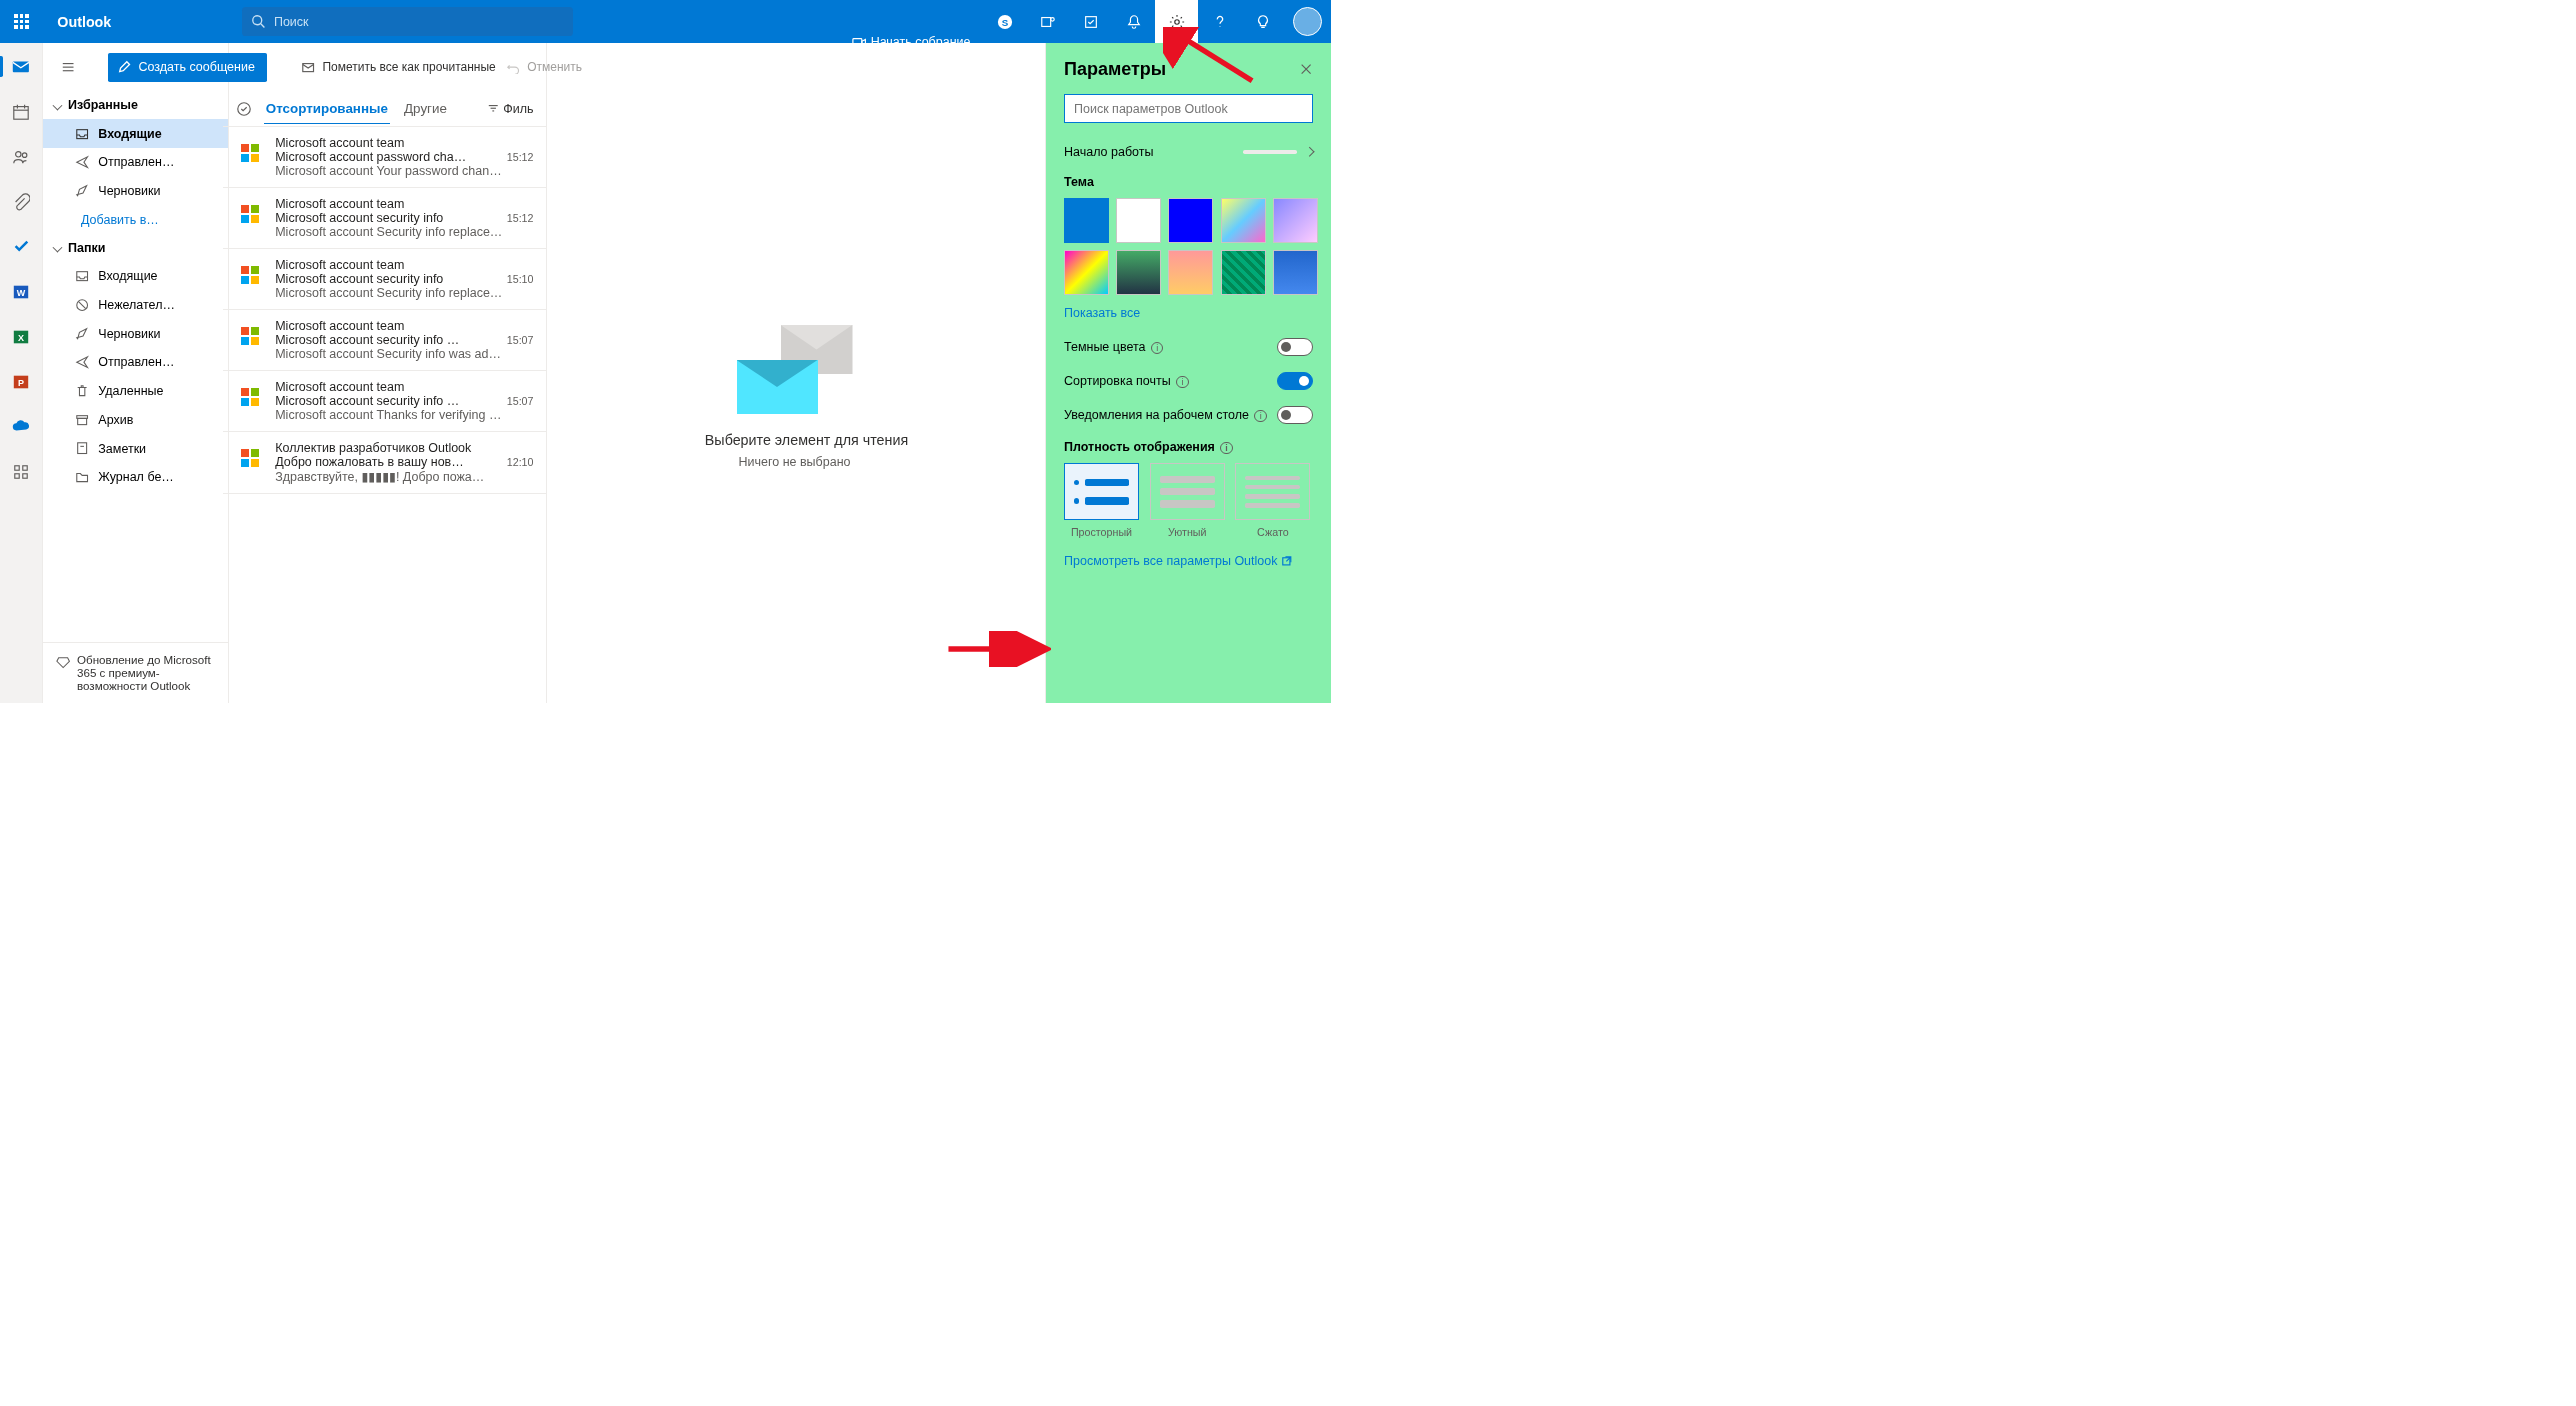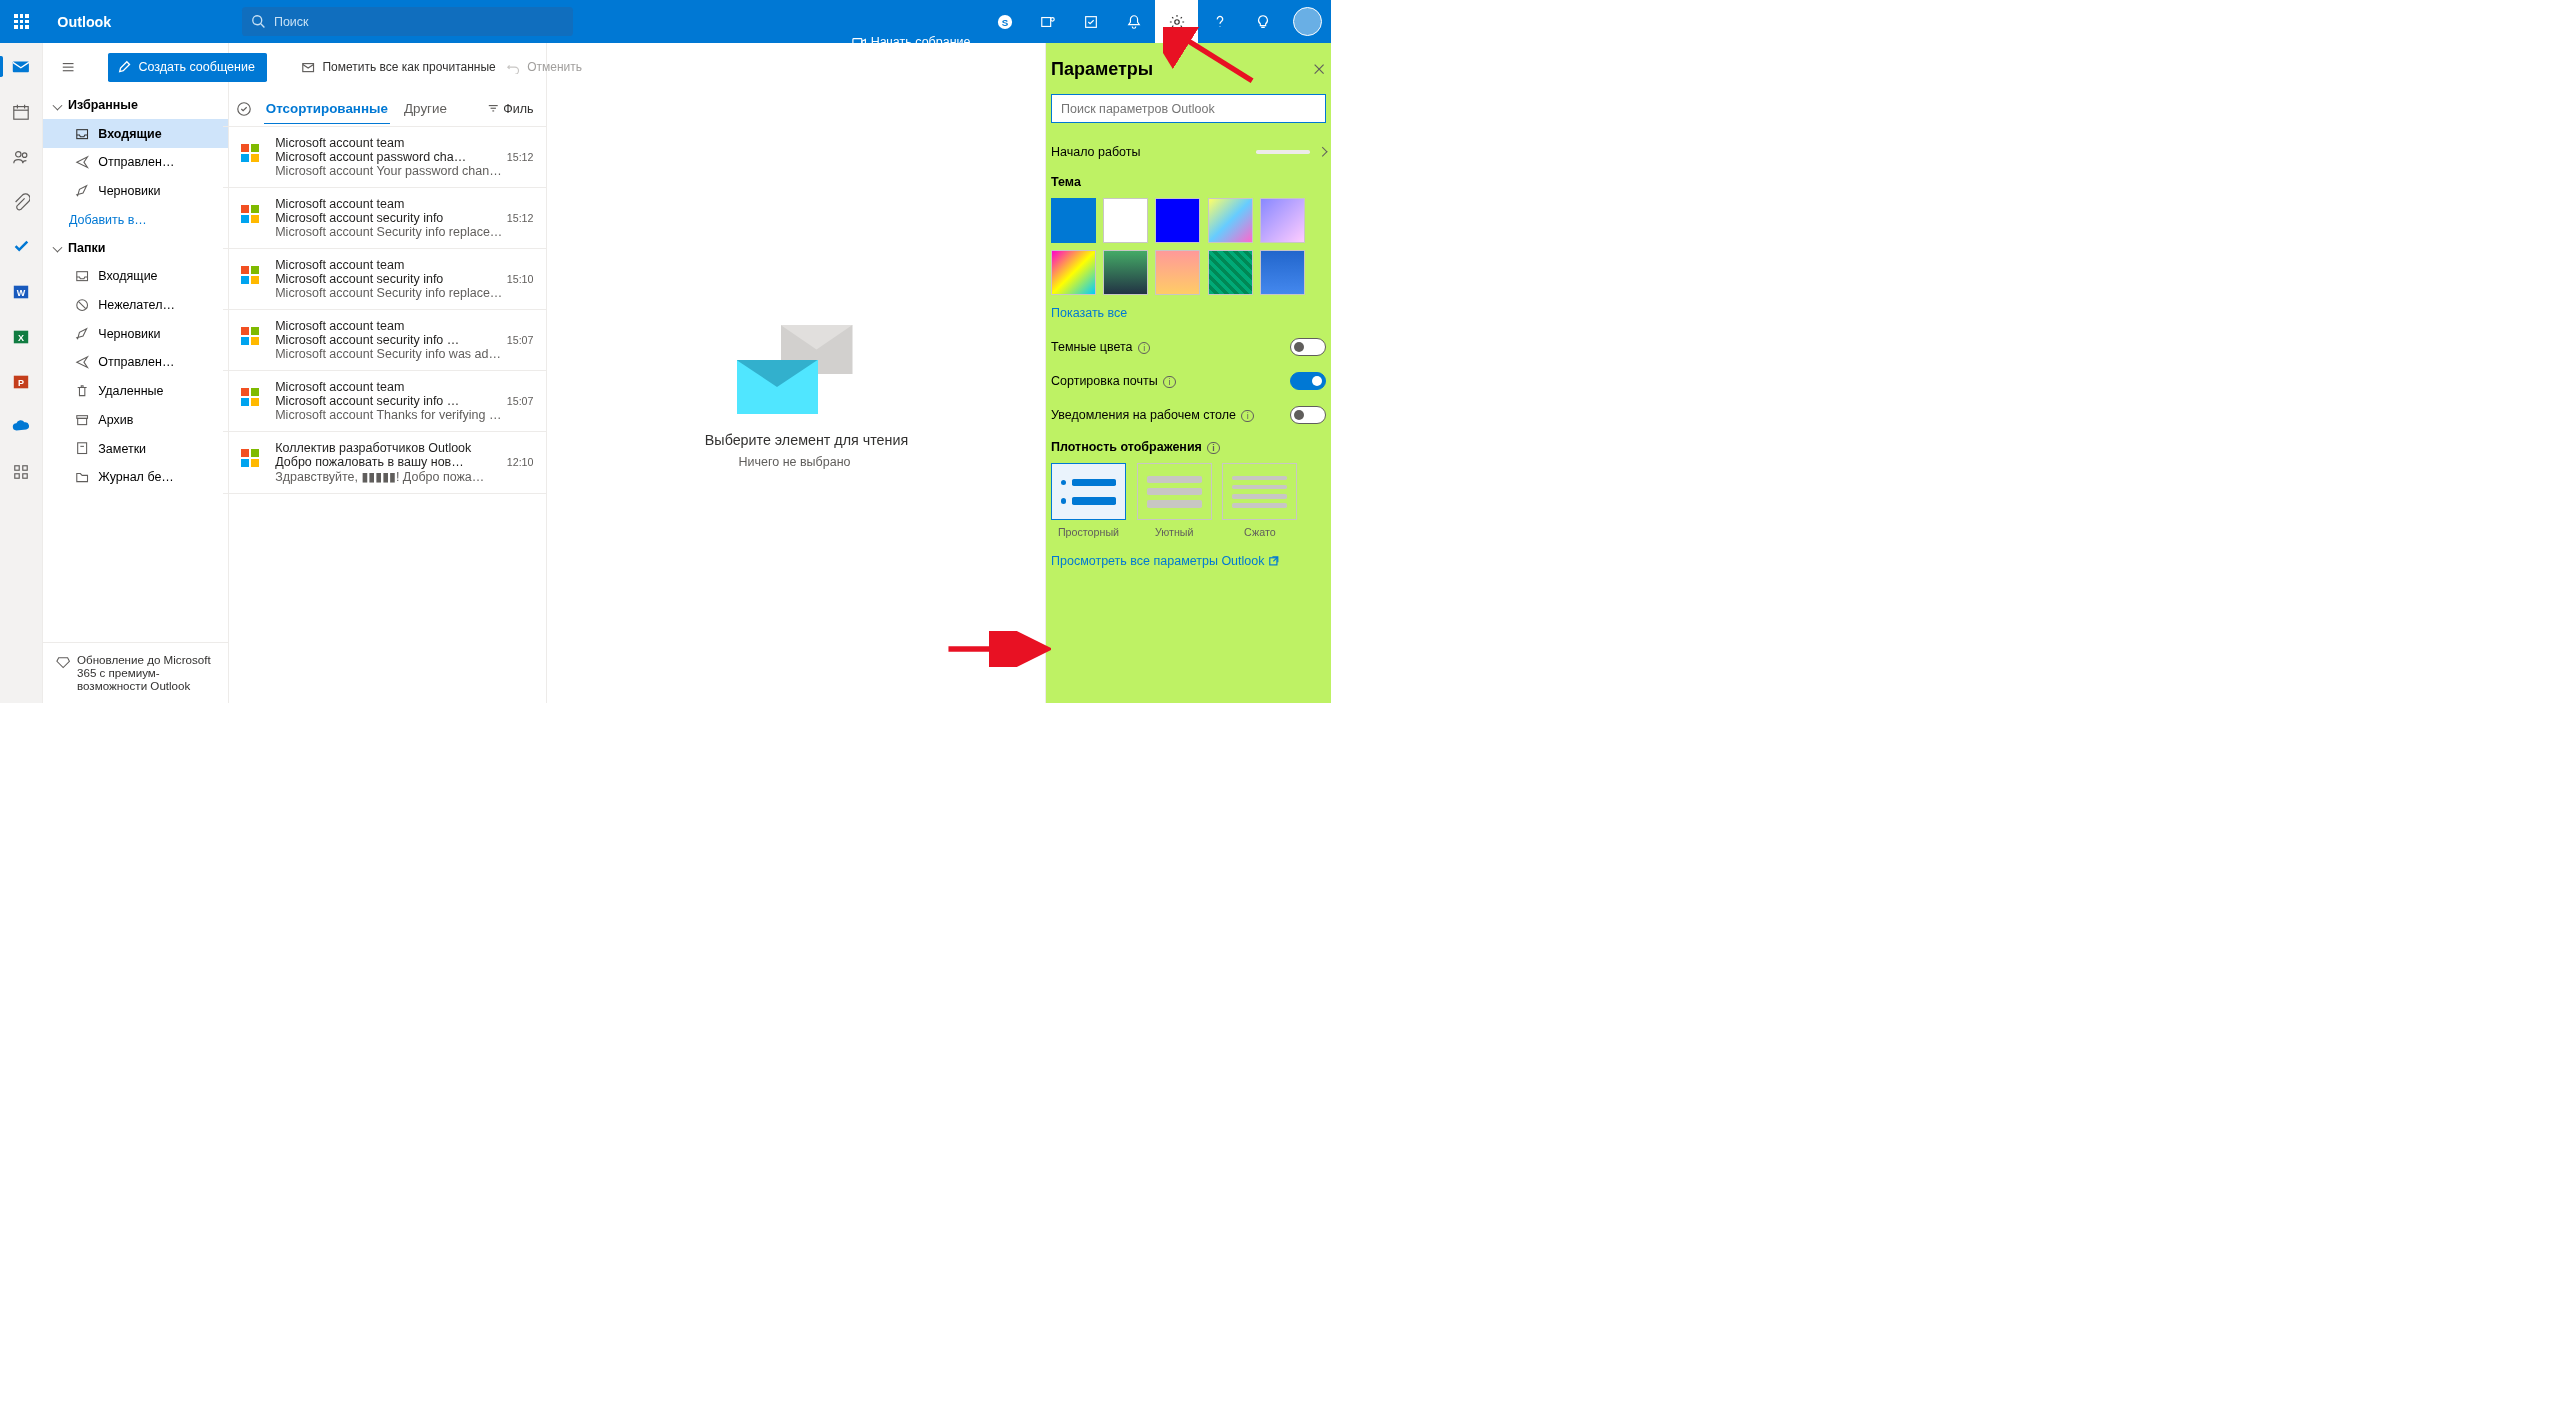--- a/index.html
+++ b/index.html
@@ -30,21 +30,21 @@
 
 
 .nav { position: absolute; left: 43px; top: 43px; width: 186px; height: calc(100% - 43px); border-right: 0.9px solid #edebe9; overflow-y: auto; }
 .action-bar { display: flex; align-items: center; height: 48px; padding: 0 10.7px; }
 .hamburger { width: 29px; height: 29px; display: flex; align-items: center; justify-content: center; cursor: pointer; }
 .compose { margin-left: 9px; background: #0078d4; color: #fff; border: none; border-radius: 1.8px; height: 29px; padding: 0 12.5px 0 9px; display: flex; align-items: center; gap: 7.2px; font-size: 12.5px; cursor: pointer; }
 .nav-section { font-size: 12.5px; }
 .nav-header { display: flex; align-items: center; padding: 7.2px 10.7px; font-weight: 600; cursor: pointer; gap: 7.2px; }
 .nav-item { display: flex; align-items: center; padding: 7.2px 10.7px 7.2px 32px; gap: 9px; cursor: pointer; white-space: nowrap; overflow: hidden; text-overflow: ellipsis; }
 .nav-item.selected { background: #cfe4fa; font-weight: 600; }
-.nav-item.link { color: #0078d4; padding-left: 26px; }
+.nav-item.link { color: #0078d4; padding-left: 38px; }
 .upgrade { position: absolute; bottom: 0; left: 0; right: 0; padding: 10.7px 14.3px 10.7px 34px; font-size: 11.6px; color: #323130; border-top: 0.9px solid #edebe9; }
 .upgrade svg { position: absolute; left: 12.5px; top: 12.5px; }
 
 
 .msglist { position: absolute; left: 223px; top: 43px; width: 324px; height: calc(100% - 43px); border-right: 0.9px solid #edebe9; }
 .cmdbar-full { position: absolute; left: 229px; top: 43px; right: 0; height: 48px; display: flex; align-items: center; padding-left: 54px; gap: 10px; z-index: 1; }
 .cmd-btn { display: flex; align-items: center; gap: 7.2px; font-size: 12px; color: #323130; cursor: pointer; }
 .list-header { height: 36px; display: flex; align-items: center; padding: 0 12.5px; border-bottom: 0.9px solid #edebe9; margin-top: 48px; gap: 12.5px; }
 .tab { font-size: 13.4px; color: #605e5c; padding: 7.2px 1.8px; cursor: pointer; }
 .tab.active { color: #0078d4; font-weight: 600; border-bottom: 1.8px solid #0078d4; }
@@ -64,21 +64,21 @@
 .reading { position: absolute; left: 553px; top: 91px; width: 483px; bottom: 0; display: flex; flex-direction: column; align-items: center; justify-content: center; color: #605e5c; }
 .reading-img { width: 116px; height: 89px; position: relative; margin-bottom: 18px; }
 .env1 { position: absolute; right: 0; top: 0; width: 72px; height: 49px; background: #d2d0ce; clip-path: polygon(0 0,100% 0,100% 100%,0 100%); }
 .env1::before { content: ''; position: absolute; inset: 0; background: #e1dfdd; clip-path: polygon(0 0,50% 50%,100% 0); }
 .env2 { position: absolute; left: 0; bottom: 0; width: 81px; height: 54px; background: #50e6ff; }
 .env2::before { content: ''; position: absolute; inset: 0; background: #32b0cd; clip-path: polygon(0 0,50% 50%,100% 0); }
 .reading h3 { font-size: 14.3px; font-weight: 400; color: #323130; margin-bottom: 7.2px; padding-left: 24px; }
 .reading p { font-size: 12.5px; }
 
 
-.settings { position: absolute; right: 0; top: 43px; width: 286px; bottom: 0; background: #bef264; border-left: 0.9px solid #edebe9; padding: 16px 5px; overflow-y: auto; }
+.settings { position: absolute; right: 0; top: 43px; width: 286px; bottom: 0; background: #86efac; border-left: 0.9px solid #edebe9; padding: 16px 18px; overflow-y: auto; }
 .settings-hdr { display: flex; justify-content: space-between; align-items: center; margin-bottom: 14.3px; }
 .settings-hdr h2 { font-size: 18px; font-weight: 700; }
 .settings-search { width: 100%; height: 29px; border: 1.8px solid #0078d4; padding: 0 9px; font-size: 12.5px; outline: none; margin-bottom: 21.5px; }
 .settings-row { display: flex; justify-content: space-between; align-items: center; margin-bottom: 16px; font-size: 12.5px; }
 .sect-label { font-size: 12.5px; font-weight: 600; margin-bottom: 9px; }
 .themes { display: grid; grid-template-columns: repeat(5, 45px); gap: 7.2px; margin-bottom: 9px; }
 .theme { width: 45px; height: 45px; border: 0.9px solid #c8c6c4; cursor: pointer; position: relative; }
 .theme.selected { border: 2.7px solid #0078d4; }
 .link-text { color: #0078d4; font-size: 12.5px; cursor: pointer; margin-bottom: 18px; display: inline-block; }
 .toggle { width: 36px; height: 18px; border-radius: 9px; background: #fff; border: 0.9px solid #605e5c; position: relative; cursor: pointer; }

